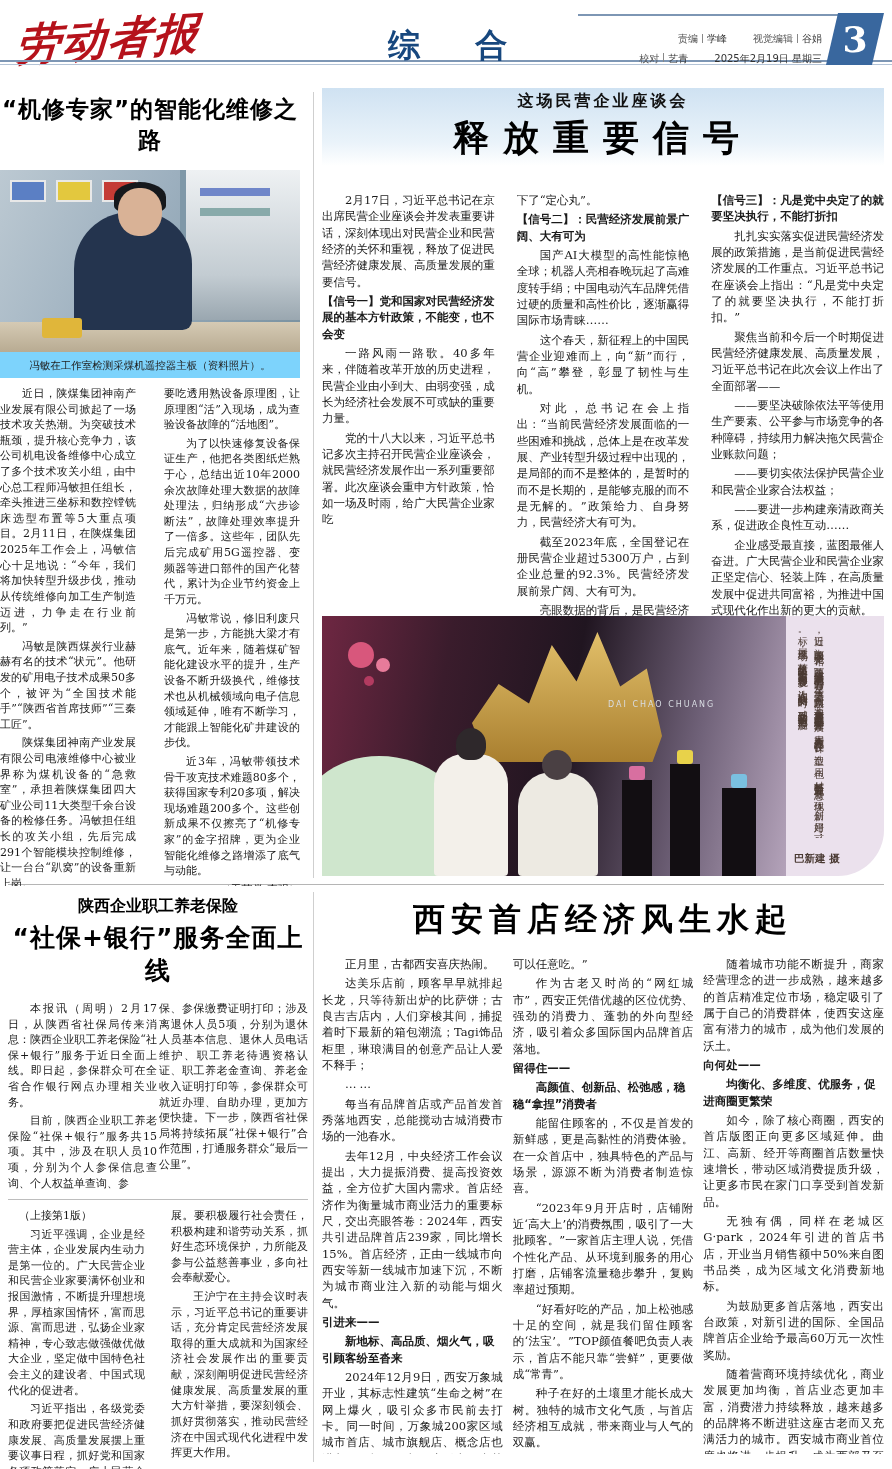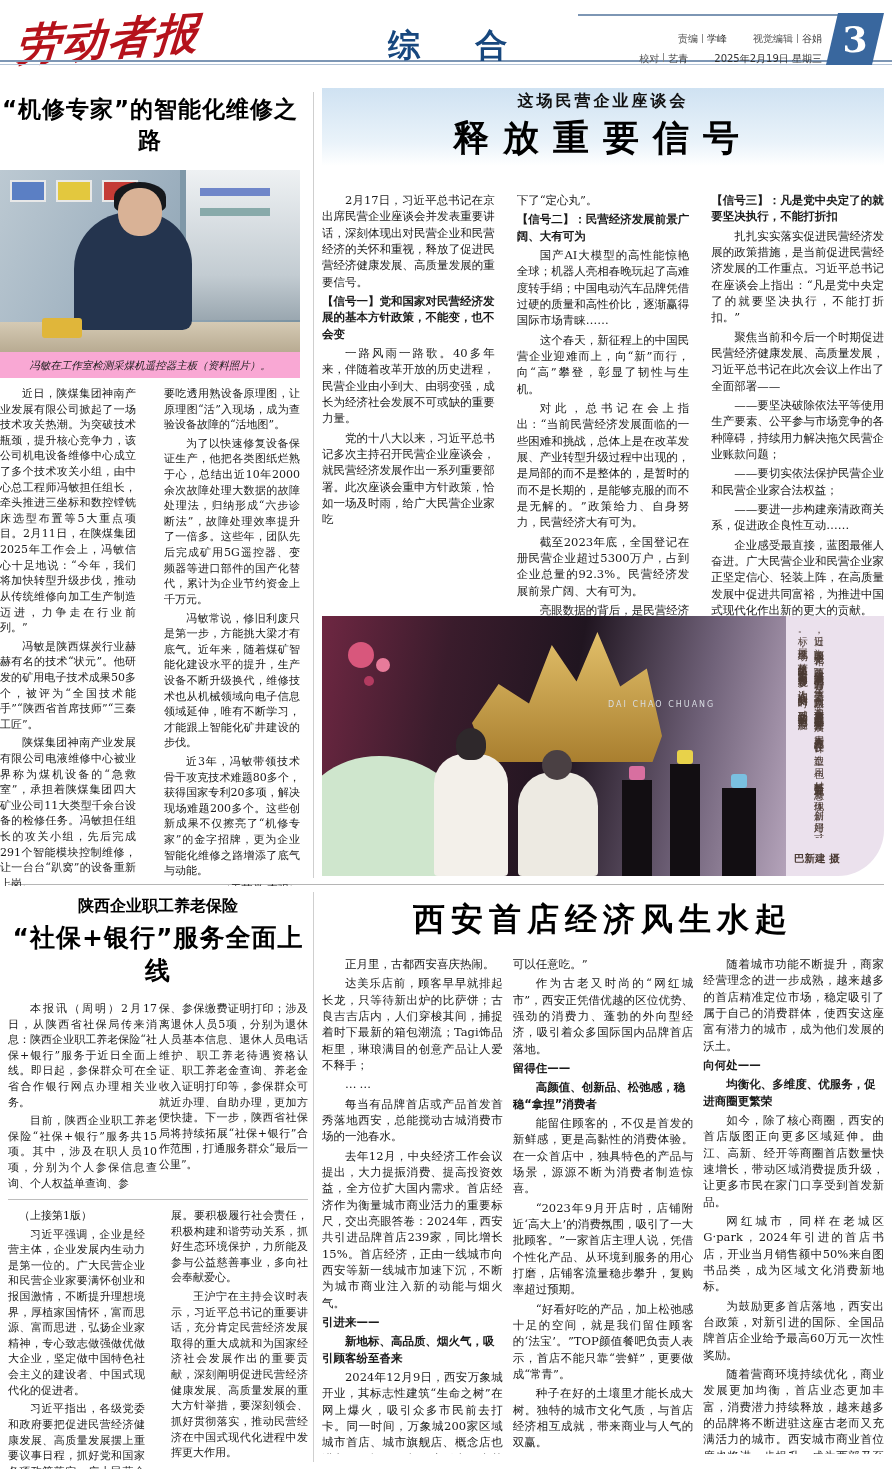--- a/index.html
+++ b/index.html
@@ -59,22 +59,22 @@
   .p1-desk { position:absolute; left:0; bottom:0; width:100%; height:30px;
     background:linear-gradient(180deg,#d5cab4,#b8ab92); }
   .p1-person { position:absolute; left:74px; bottom:22px; width:118px; height:118px;
     background:#24344e; border-radius:48% 44% 8% 8%; }
   .p1-head { position:absolute; left:118px; bottom:116px; width:44px; height:48px; background:#d9b296;
     border-radius:46%; }
   .p1-hair { position:absolute; left:114px; bottom:140px; width:52px; height:30px; background:#15181c;
     border-radius:50% 50% 20% 20%; }
   .p1-tool { position:absolute; left:42px; bottom:14px; width:40px; height:20px; background:#e0b63a;
     border-radius:3px; }
-  .caption1 { height:26px; background:#f9a8d4; font-size:10.5px; line-height:26px; text-align:center;
-    color:#222;font-style:italic; }
+  .caption1 { height:26px; background:#7dd3fc; font-size:10.5px; line-height:26px; text-align:center;
+    color:#222; }
   .al-cols { display:flex; gap:28px; margin-top:8px;align-items:center; }
   .al-cols .colx { flex:1; height:500px; overflow:hidden; }
 
   
   .art-tr { position:absolute; left:322px; top:88px; width:562px; height:524px; }
   .tr-head { height:78px; text-align:center; padding-top:3px;
     background:linear-gradient(180deg,#cfe2f2 0%,#eaf3fa 70%,#ffffff 100%); }
   .tr-kicker { font-family:Liberation Serif, serif; font-size:16px; font-weight:bold;
     color:#111; letter-spacing:3px; }
   .tr-headline { font-size:36px; font-weight:bold; letter-spacing:14px; color:#000; margin-top:2px;
@@ -296,20 +296,20 @@
           <p class="p">能留住顾客的，不仅是首发的新鲜感，更是高黏性的消费体验。在一众首店中，独具特色的产品与场景，源源不断为消费者制造惊喜。</p>
           <p class="p">“2023年9月开店时，店铺附近‘高大上’的消费氛围，吸引了一大批顾客。”一家首店主理人说，凭借个性化产品、从环境到服务的用心打磨，店铺客流量稳步攀升，复购率超过预期。</p>
           <p class="p">“好看好吃的产品，加上松弛感十足的空间，就是我们留住顾客的‘法宝’。”TOP颜值餐吧负责人表示，首店不能只靠“尝鲜”，更要做成“常青”。</p>
           <p class="p">种子在好的土壤里才能长成大树。独特的城市文化气质，与首店经济相互成就，带来商业与人气的双赢。</p>
         </div>
       <div class="colx">
           <p class="p">随着城市功能不断提升，商家经营理念的进一步成熟，越来越多的首店精准定位市场，稳定吸引了属于自己的消费群体，使西安这座富有潜力的城市，成为他们发展的沃土。</p>
           <p class="h">向何处——</p>
           <p class="h2">均衡化、多维度、优服务，促进商圈更繁荣</p>
           <p class="p">如今，除了核心商圈，西安的首店版图正向更多区域延伸。曲江、高新、经开等商圈首店数量快速增长，带动区域消费提质升级，让更多市民在家门口享受到首发新品。</p>
-          <p class="p">网红城市，同样在老城区G·park，2024年引进的首店书店，开业当月销售额中50%来自图书品类，成为区域文化消费新地标。</p>
+          <p class="p">无独有偶，同样在老城区G·park，2024年引进的首店书店，开业当月销售额中50%来自图书品类，成为区域文化消费新地标。</p>
           <p class="p">为鼓励更多首店落地，西安出台政策，对新引进的国际、全国品牌首店企业给予最高60万元一次性奖励。</p>
           <p class="p">随着营商环境持续优化，商业发展更加均衡，首店业态更加丰富，消费潜力持续释放，越来越多的品牌将不断进驻这座古老而又充满活力的城市。西安城市商业首位度也将进一步提升，成为西部乃至全国重要消费目的地。</p>
         </div>
     </div>
   </section>
 
 </div>
 
 </body></html>

